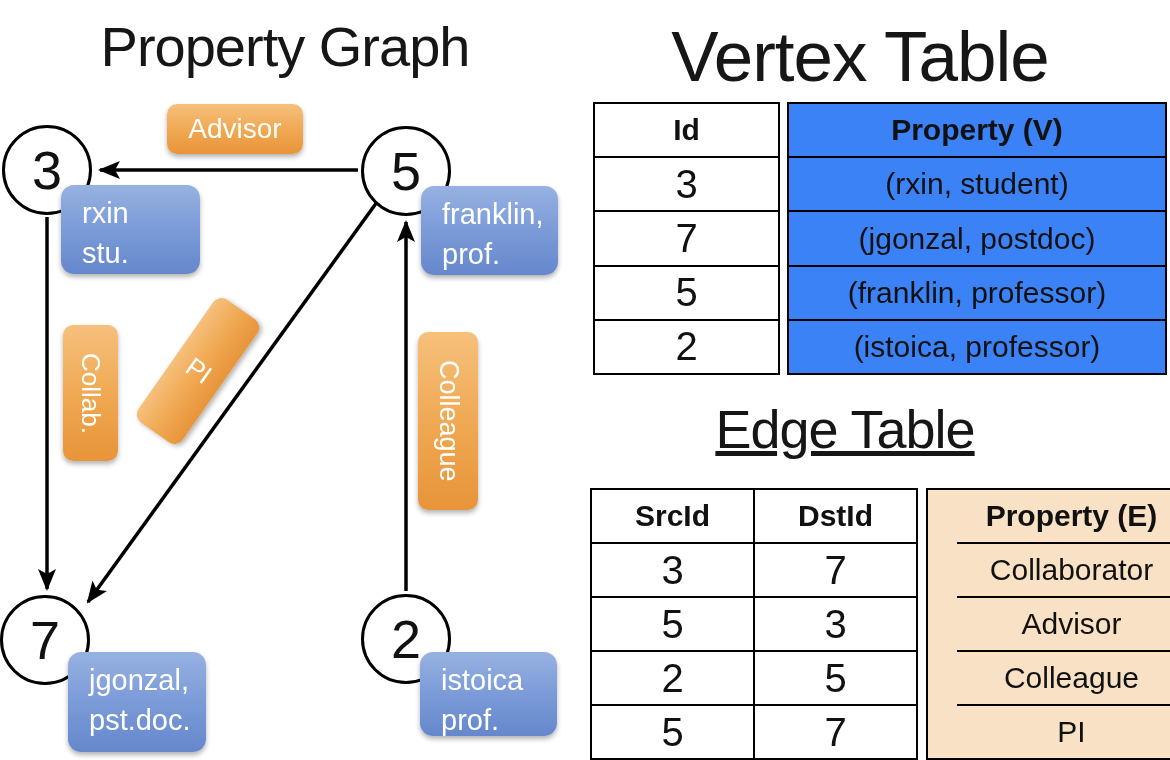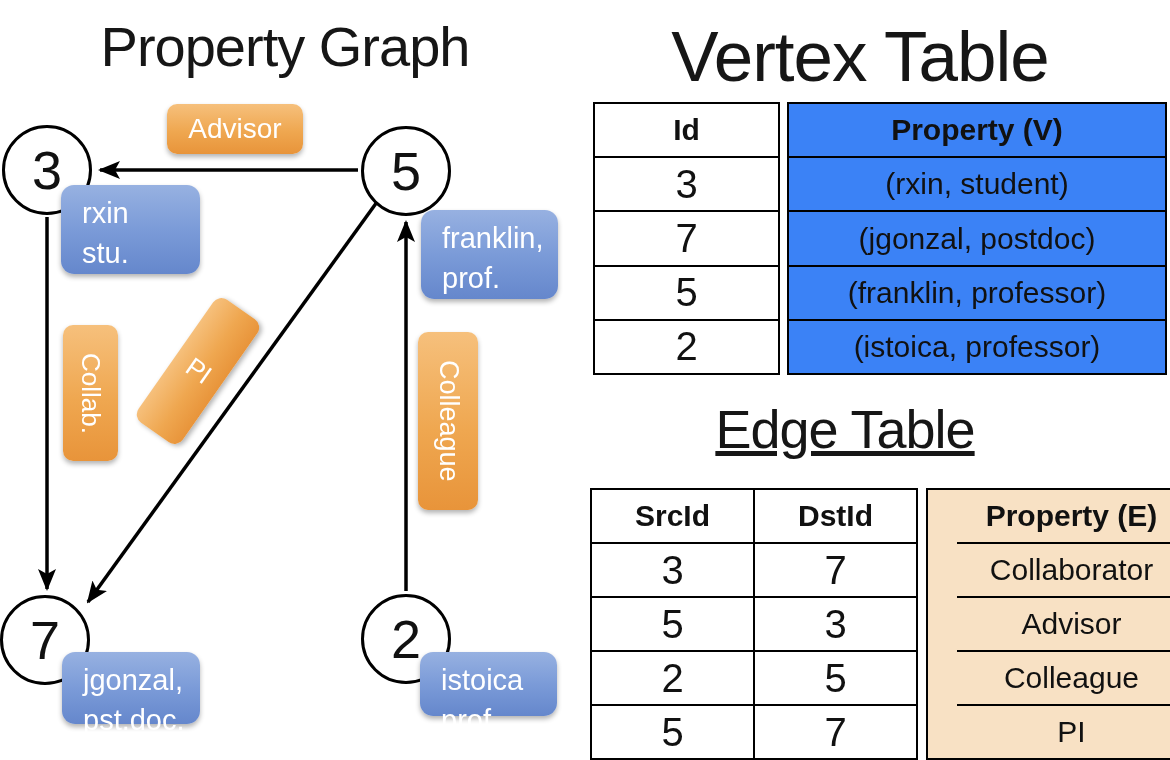--- a/index.html
+++ b/index.html
@@ -36,23 +36,23 @@
   #lbl-pi{left:123px;top:344px;width:150px;height:54px;transform:rotate(-55deg);font-size:26px;}
   .vtext{writing-mode:vertical-rl;}
   .rot90{transform:rotate(90deg);}
   .vbox{
     position:absolute;z-index:4;box-sizing:border-box;border-radius:13px;color:#fff;
     background:linear-gradient(180deg,#97b1e1 0%,#7b9bd8 50%,#6587cc 100%);
     box-shadow:0 3px 5px rgba(0,0,0,0.30);
     padding:8px 0 12px 21px;font-size:29px;line-height:1.38;
   }
   #box-rxin{left:61px;top:185px;width:139px;height:89px;}
-  #box-franklin{left:421px;top:186px;width:137px;height:89px;margin-top:24px;}
-  #box-jgonzal{left:62px;top:652px;width:138px;height:72px;}
-  #box-istoica{left:420px;top:652px;width:137px;height:64px;}
+  #box-franklin{left:421px;top:186px;width:137px;height:89px;}
+  #box-jgonzal{left:68px;top:652px;width:138px;height:100px;}
+  #box-istoica{left:420px;top:652px;width:137px;height:84px;}
   
   .tbox{
     position:absolute;box-sizing:border-box;border:2.5px solid #000;background:#fff;
     display:flex;flex-direction:column;z-index:2;
   }
   #vt-id{left:593px;top:102px;width:187px;height:273px;}
   #vt-prop{left:787px;top:102px;width:380px;height:273px;background:#3b82f6;}
   #et-ids{left:590px;top:488px;width:328px;height:272px;}
   #et-prop{left:926px;top:488px;width:262px;height:272px;background:#f8e1c4;padding-left:29px;}
   .trow{

